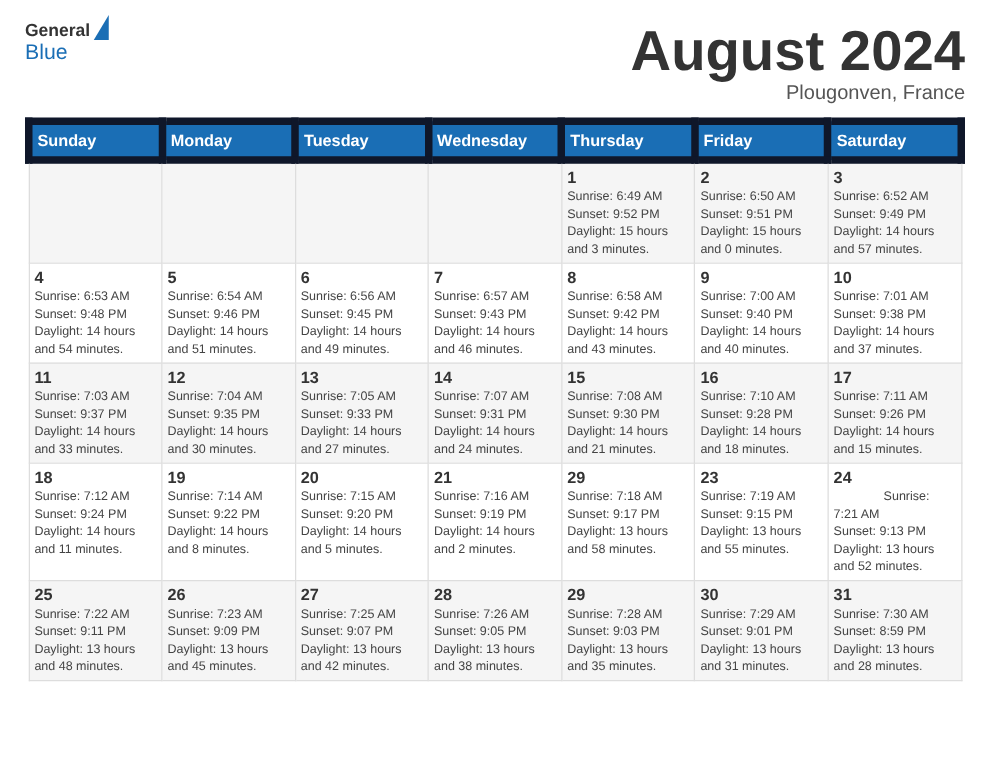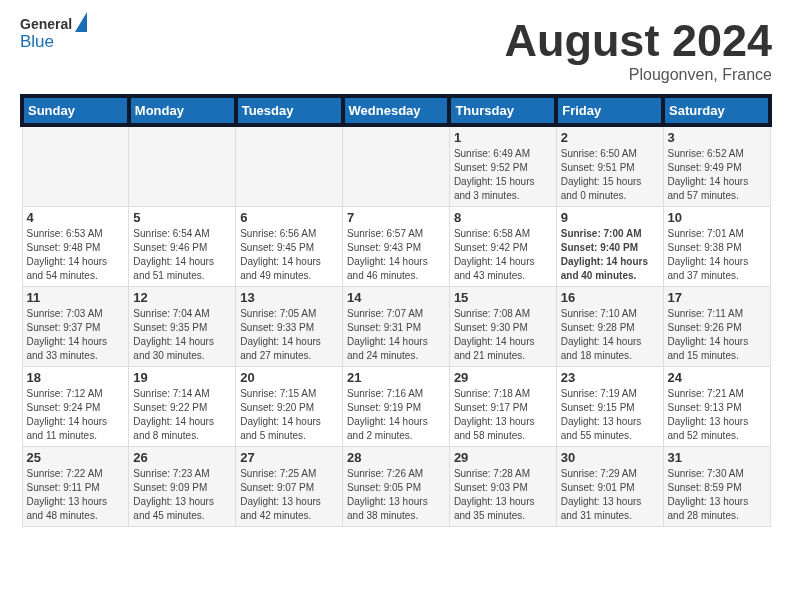--- a/index.html
+++ b/index.html
@@ -64,21 +64,21 @@
       width: 100%;
       border-collapse: collapse;
       table-layout: fixed;
     }
     thead tr th {
       background-color: #1a6eb5;
       color: #fff;
       font-size: 13px;
       padding: 5px 4px;
       text-align: left;
-      border: 4px solid #0f172a;
+      border: 6px solid #0f172a;
     }
     tbody tr td {
       vertical-align: top;
       border: 1px solid #ddd;
       padding: 3px 4px;
       font-size: 10.5px;
       color: #333;
       height: 80px;
     }
     tbody tr:nth-child(odd) td {
@@ -180,21 +180,21 @@
 Daylight: 14 hours
 and 49 minutes.</span></td>
           <td><span class="day-num">7</span><span class="day-detail" style="white-space: pre-line;">Sunrise: 6:57 AM
 Sunset: 9:43 PM
 Daylight: 14 hours
 and 46 minutes.</span></td>
           <td><span class="day-num">8</span><span class="day-detail" style="white-space: pre-line;">Sunrise: 6:58 AM
 Sunset: 9:42 PM
 Daylight: 14 hours
 and 43 minutes.</span></td>
-          <td><span class="day-num">9</span><span class="day-detail" style="white-space: pre-line; font-weight: bold;">Sunrise: 7:00 AM
+          <td><span class="day-num">9</span><span class="day-detail" style="white-space: pre-line;">Sunrise: 7:00 AM
 Sunset: 9:40 PM
 Daylight: 14 hours
 and 40 minutes.</span></td>
           <td><span class="day-num">10</span><span class="day-detail" style="white-space: pre-line;">Sunrise: 7:01 AM
 Sunset: 9:38 PM
 Daylight: 14 hours
 and 37 minutes.</span></td>
         </tr>
         <tr>
           <td><span class="day-num">11</span><span class="day-detail" style="white-space: pre-line;">Sunrise: 7:03 AM
@@ -244,21 +244,21 @@
 Daylight: 14 hours
 and 2 minutes.</span></td>
           <td><span class="day-num">29</span><span class="day-detail" style="white-space: pre-line;">Sunrise: 7:18 AM
 Sunset: 9:17 PM
 Daylight: 13 hours
 and 58 minutes.</span></td>
           <td><span class="day-num">23</span><span class="day-detail" style="white-space: pre-line;">Sunrise: 7:19 AM
 Sunset: 9:15 PM
 Daylight: 13 hours
 and 55 minutes.</span></td>
-          <td><span class="day-num">24</span><span class="day-detail" style="white-space: pre-line;">Sunrise: 7:21 AM
+          <td><span class="day-num">24</span><span class="day-detail" style="white-space: pre-line; margin-left: 40px;">Sunrise: 7:21 AM
 Sunset: 9:13 PM
 Daylight: 13 hours
 and 52 minutes.</span></td>
         </tr>
         <tr>
           <td><span class="day-num">25</span><span class="day-detail" style="white-space: pre-line;">Sunrise: 7:22 AM
 Sunset: 9:11 PM
 Daylight: 13 hours
 and 48 minutes.</span></td>
           <td><span class="day-num">26</span><span class="day-detail" style="white-space: pre-line;">Sunrise: 7:23 AM

